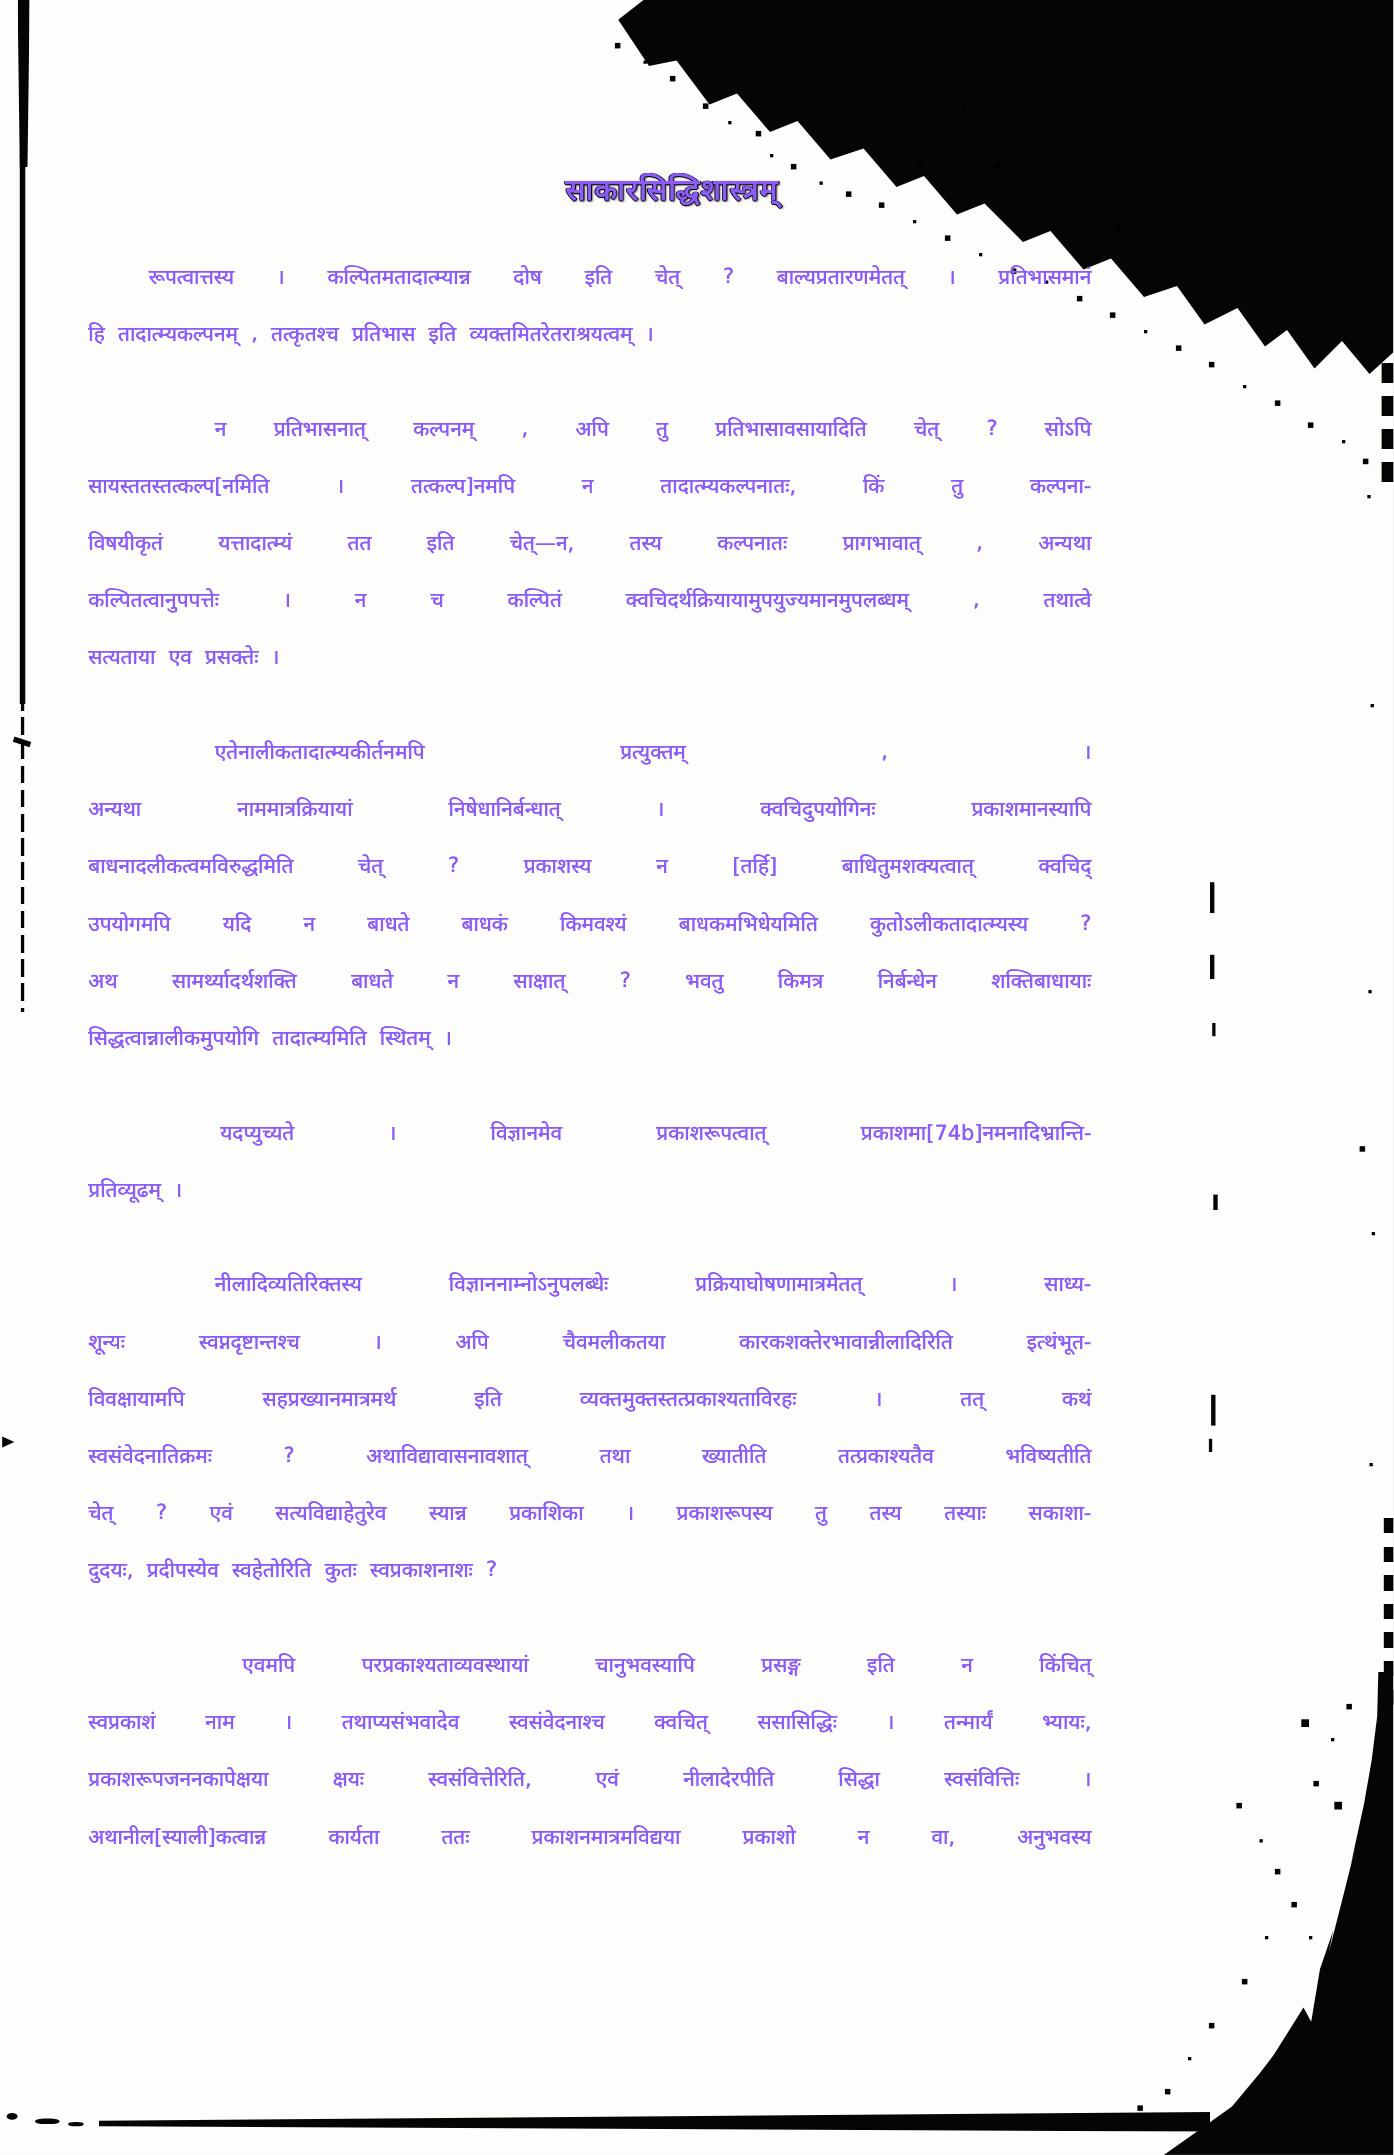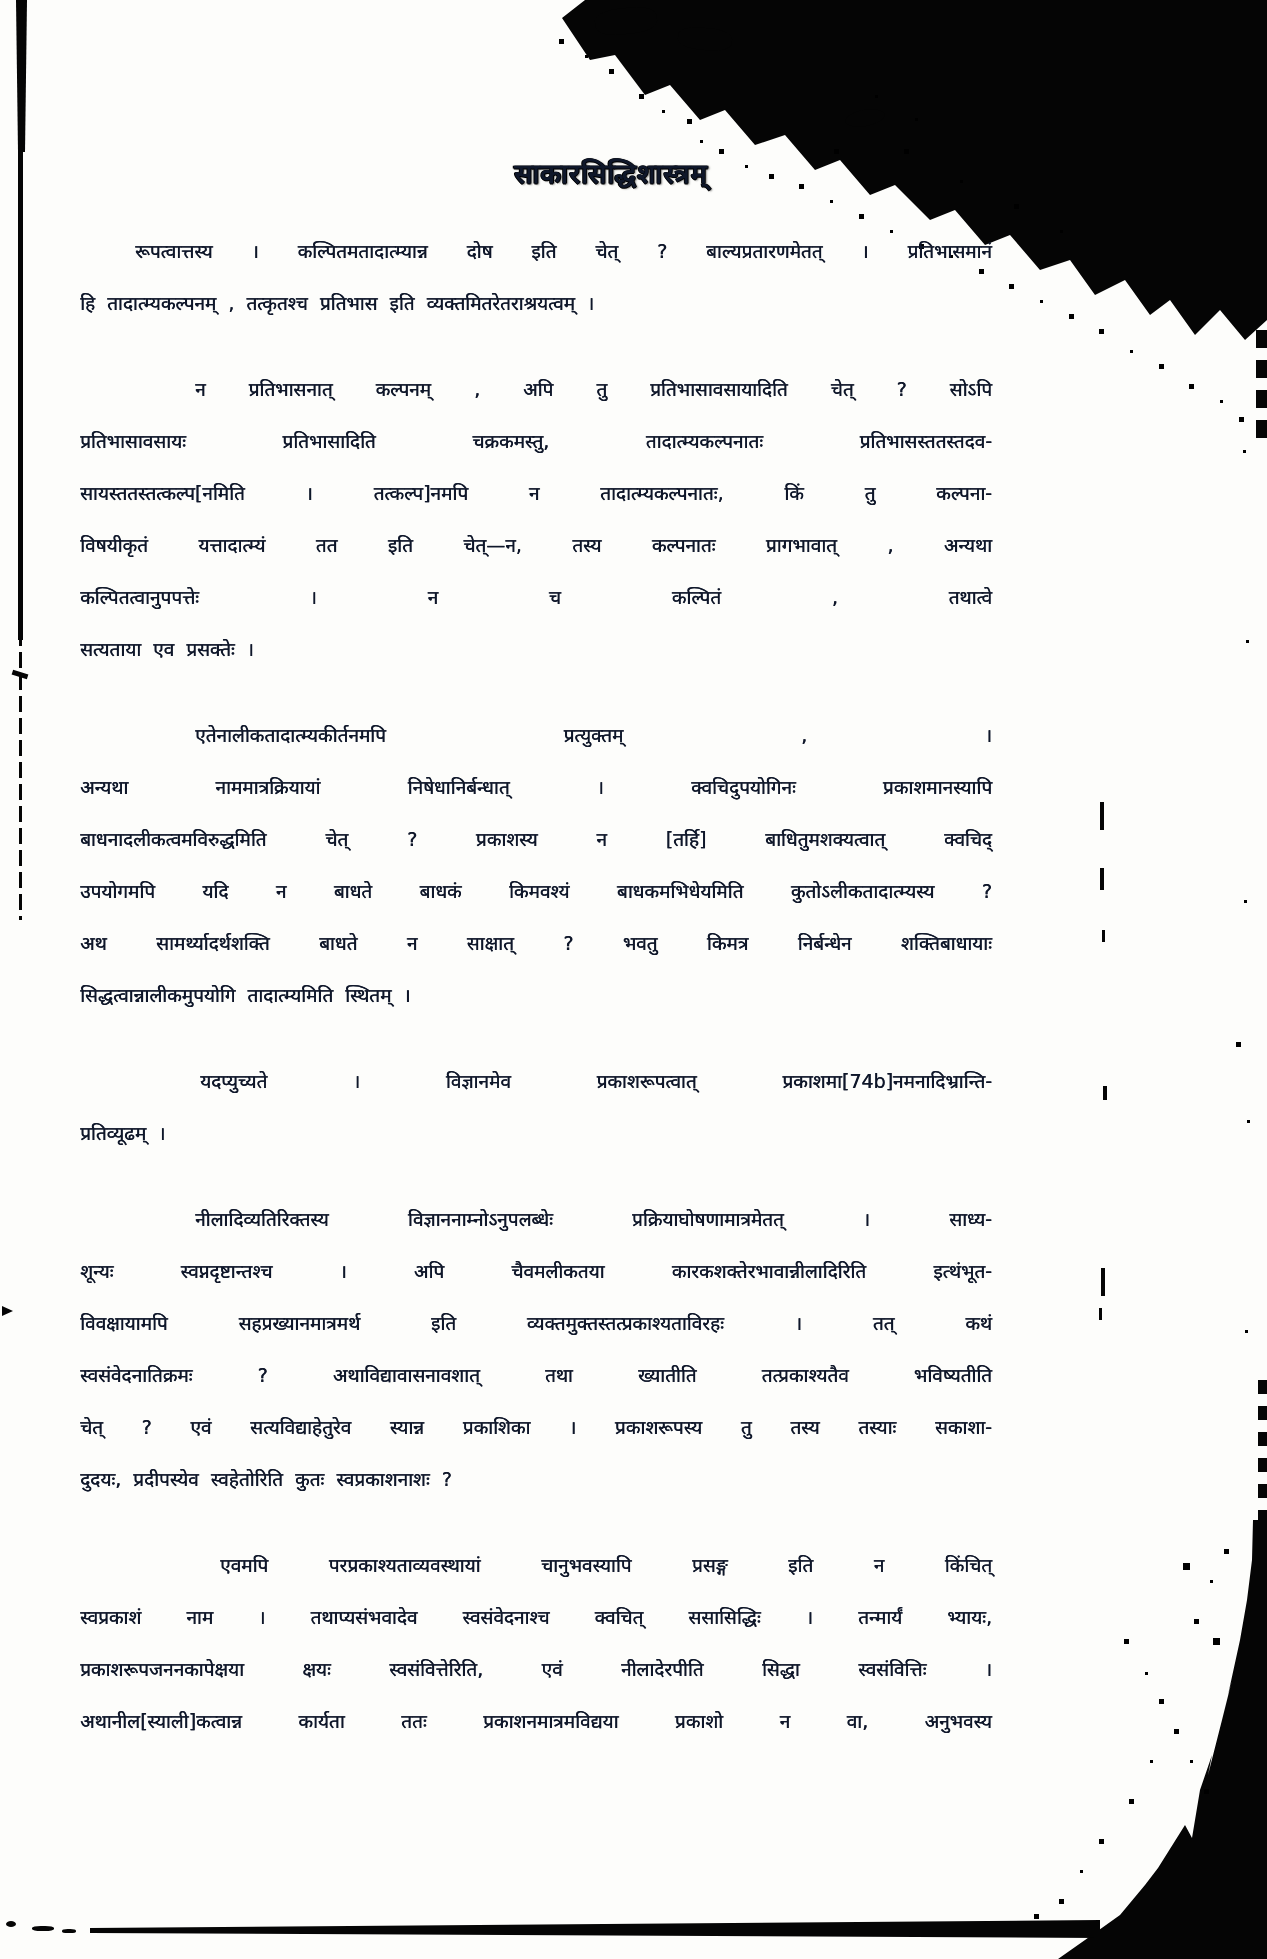--- a/index.html
+++ b/index.html
@@ -2,21 +2,21 @@
 <html><head>
 <meta charset="utf-8">
 <style>
   html,body{margin:0;padding:0;background:#e8e8e6;}
   .page{
     position:relative;
     width:1267px;height:1959px;
     background:#fdfdfb;
     overflow:hidden;
     font-family:"DejaVu Sans","Liberation Sans",sans-serif;
-    color:#0f172a;
+    color:#8b5cf6;
   }
   
   .content{
     position:absolute;left:80px;top:148px;width:912px;
   }
   .title{
     height:52px;line-height:52px;
     text-align:center;padding-left:150px;
     font-size:27px;font-weight:bold;
     letter-spacing:1px;
@@ -169,27 +169,20 @@
             <span>कल्पनम्</span>
             <span>,</span>
             <span>अपि</span>
             <span>तु</span>
             <span>प्रतिभासावसायादिति</span>
             <span>चेत्</span>
             <span>?</span>
             <span>सोऽपि</span>
           </div>
           <div class="line full">
-            <span>प्रतिभासावसायः</span>
-            <span>प्रतिभासादिति</span>
-            <span>चक्रकमस्तु,</span>
-            <span>तादात्म्यकल्पनातः</span>
-            <span>प्रतिभासस्ततस्तदव-</span>
-          </div>
-          <div class="line full">
             <span>सायस्ततस्तत्कल्प[नमिति</span>
             <span>।</span>
             <span>तत्कल्प]नमपि</span>
             <span>न</span>
             <span>तादात्म्यकल्पनातः,</span>
             <span>किं</span>
             <span>तु</span>
             <span>कल्पना-</span>
           </div>
           <div class="line full">
@@ -203,20 +196,21 @@
             <span>प्रागभावात्</span>
             <span>,</span>
             <span>अन्यथा</span>
           </div>
           <div class="line full">
             <span>कल्पितत्वानुपपत्तेः</span>
             <span>।</span>
             <span>न</span>
             <span>च</span>
             <span>कल्पितं</span>
+            <span>क्वचिदर्थक्रियायामुपयुज्यमानमुपलब्धम्</span>
             <span>,</span>
             <span>तथात्वे</span>
           </div>
           <div class="line">
             <span>सत्यताया</span>
             <span>एव</span>
             <span>प्रसक्तेः</span>
             <span>।</span>
           </div>
         </div>

